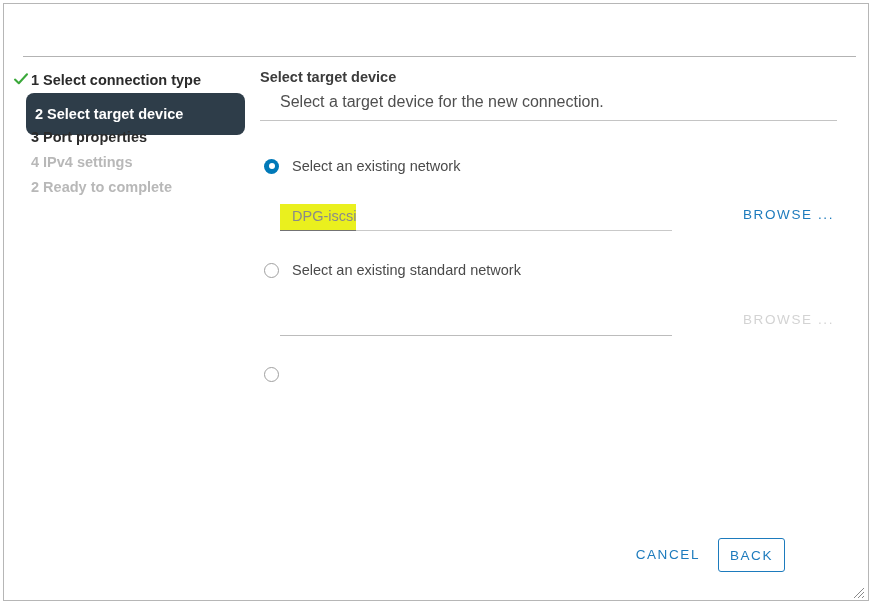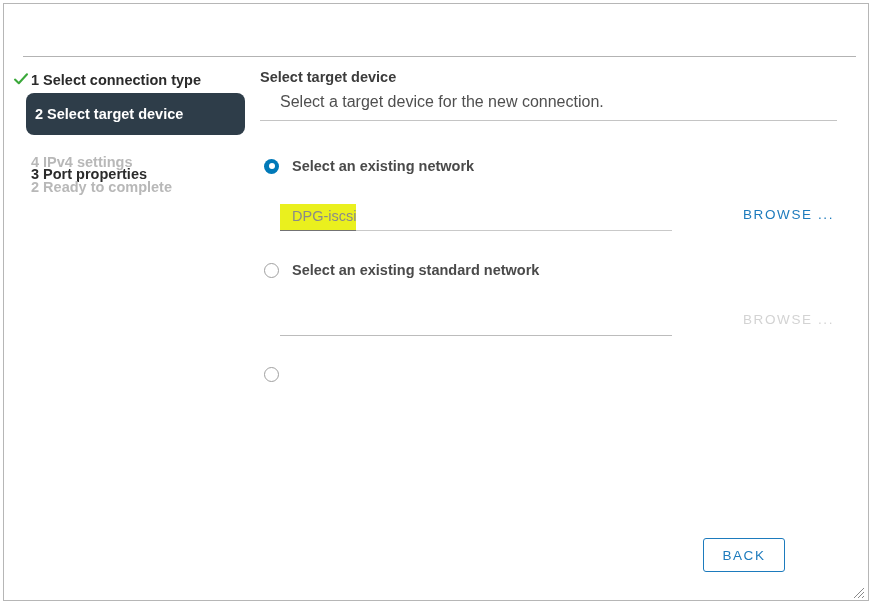--- a/index.html
+++ b/index.html
@@ -122,21 +122,21 @@
     font-weight: 700;
   }
   .step.normal {
     font-weight: 700;
   }
   .step.done {
     font-weight: 700;
   }
   .s1 { position:absolute; left:0;  top:0;   }
   .s2 { position:absolute; left:0;  top:26px;}
-  .s3 { position:absolute; left:0;  top:57px;margin-top:37px;}
+  .s3 { position:absolute; left:0;  top:57px;}
   .s4 { position:absolute; left:0;  top:82px;}
   .s5 { position:absolute; left:0;  top:107px;}
   .s3, .s4, .s5 { padding-left: 27px; }
 
   
   .content {
     position: absolute;
     left: 256px;
     top: 0;
     width: 600px;
@@ -197,21 +197,21 @@
     position: absolute;
     left: 4.5px;
     top: 4.5px;
     width: 6px;
     height: 6px;
     border-radius: 50%;
     background: #ffffff;
   }
   .radio-label {
     font-size: 14.5px;
-    font-weight: 700;
+    font-weight: 400;
     color: #4a4a4a;
     white-space: nowrap;
   }
 
   .r1 { left: 4px; top: 101px; }
   .r2 { left: 4px; top: 205px; }
   .r3 { left: 4px; top: 310px; }
 
   
   .input-row {
@@ -326,21 +326,21 @@
     right: 168px;
     height: 34px;
     line-height: 34px;
     border: none;
     background: none;
     color: #1d7bbd;
     padding: 0;
   }
   .btn-back {
     right: 83px;
-    width: 82px;
+    width: 67px;
     height: 34px;
     border: 1px solid #1d7bbd;
     border-radius: 3px;
     background: #ffffff;
     color: #1d7bbd;
   }
   .btn-next {
     right: 8px;
     width: 66px;
     height: 34px;
@@ -426,20 +426,21 @@
         </div>
 
         <div class="radio-row r3">
           <span class="radio off"></span>
         </div>
 
 
       </div>
 
       <div class="footer">
+        <button class="btn btn-cancel">CANCEL</button>
         <button class="btn btn-back">BACK</button>
       </div>
 
     </div>
 
     <div class="grip">
       <svg width="12" height="12" viewBox="0 0 12 12" aria-hidden="true">
         <path d="M11 1 L1 11 M11 5 L5 11 M11 9 L9 11" stroke="#8a8a8a" stroke-width="1" fill="none"></path>
       </svg>
     </div>

